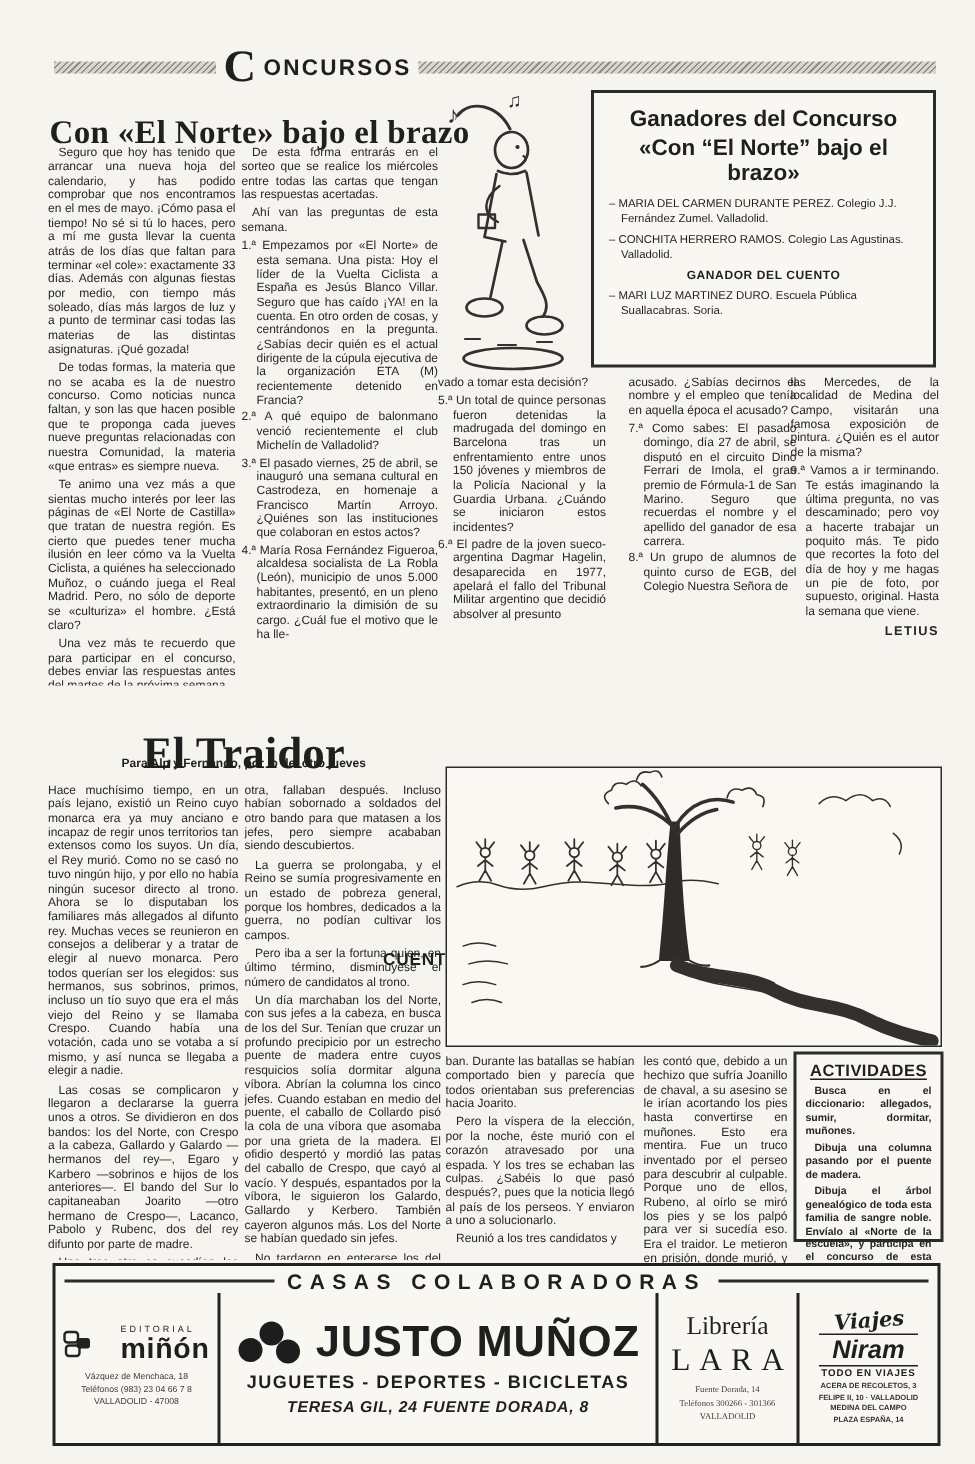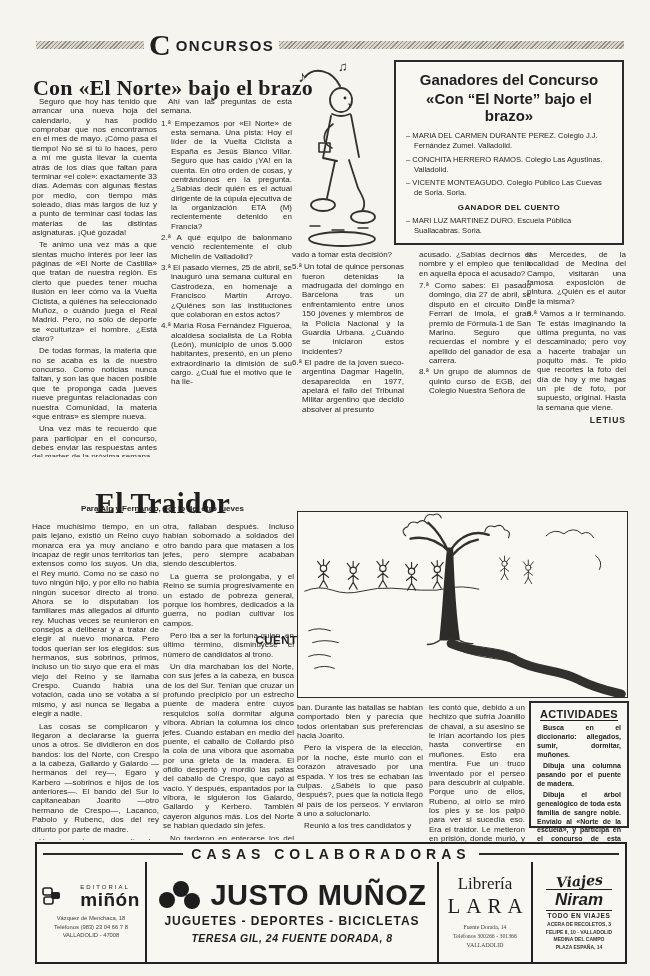--- a/index.html
+++ b/index.html
@@ -96,26 +96,27 @@
     <div class="texbar left"></div>
     <span class="big-c">C</span>
     <span class="rest">ONCURSOS</span>
     <div class="texbar right"></div>
   </div>
 
   <h1 class="headline1">Con «El Norte» bajo el brazo</h1>
 
   <div class="bodycol c1">
     <p>Seguro que hoy has tenido que arrancar una nueva hoja del calendario, y has podido comprobar que nos encontramos en el mes de mayo. ¡Cómo pasa el tiempo! No sé si tú lo haces, pero a mí me gusta llevar la cuenta atrás de los días que faltan para terminar «el cole»: exactamente 33 días. Además con algunas fiestas por medio, con tiempo más soleado, días más largos de luz y a punto de terminar casi todas las materias de las distintas asignaturas. ¡Qué gozada!</p>
+    <p>De todas formas, la materia que no se acaba es la de nuestro concurso. Como noticias nunca faltan, y son las que hacen posible que te proponga cada jueves nueve preguntas relacionadas con nuestra Comunidad, la materia «que entras» es siempre nueva.</p>
     <p>Te animo una vez más a que sientas mucho interés por leer las páginas de «El Norte de Castilla» que tratan de nuestra región. Es cierto que puedes tener mucha ilusión en leer cómo va la Vuelta Ciclista, a quiénes ha seleccionado Muñoz, o cuándo juega el Real Madrid. Pero, no sólo de deporte se «culturiza» el hombre. ¿Está claro?</p>
-    <p>De todas formas, la materia que no se acaba es la de nuestro concurso. Como noticias nunca faltan, y son las que hacen posible que te proponga cada jueves nueve preguntas relacionadas con nuestra Comunidad, la materia «que entras» es siempre nueva.</p>
     <p>Una vez más te recuerdo que para participar en el concurso, debes enviar las respuestas antes del martes de la próxima semana.</p>
   </div>
 
   <div class="bodycol c2">
+    <p>De esta forma entrarás en el sorteo que se realice los miércoles entre todas las cartas que tengan las respuestas acertadas.</p>
     <p>Ahí van las preguntas de esta semana.</p>
     <p class="q">1.ª  Empezamos por «El Norte» de esta semana. Una pista: Hoy el líder de la Vuelta Ciclista a España es Jesús Blanco Villar. Seguro que has caído ¡YA! en la cuenta. En otro orden de cosas, y centrándonos en la pregunta. ¿Sabías decir quién es el actual dirigente de la cúpula ejecutiva de la organización ETA (M) recientemente detenido en Francia?</p>
     <p class="q">2.ª  A qué equipo de balonmano venció recientemente el club Michelín de Valladolid?</p>
     <p class="q">3.ª  El pasado viernes, 25 de abril, se inauguró una semana cultural en Castrodeza, en homenaje a Francisco Martín Arroyo. ¿Quiénes son las instituciones que colaboran en estos actos?</p>
     <p class="q">4.ª  María Rosa Fernández Figueroa, alcaldesa socialista de La Robla (León), municipio de unos 5.000 habitantes, presentó, en un pleno extraordinario la dimisión de su cargo. ¿Cuál fue el motivo que le ha lle-</p>
   </div>
 
   <div class="cartoon">
     <svg viewBox="0 0 100 190">
       <text x="6" y="24" font-size="16" fill="#2f2d2a">♪</text>
@@ -135,21 +136,20 @@
       <ellipse class="ink" stroke-width="1.8" cx="50" cy="181" rx="33" ry="7"></ellipse>
     </svg>
   </div>
 
   <div class="winners">
     <h2>Ganadores del Concurso</h2>
     <h2>«Con “El Norte” bajo el brazo»</h2>
     <ul>
       <li>– MARIA DEL CARMEN DURANTE PEREZ. Colegio J.J. Fernández Zumel. Valladolid.</li>
       <li>– CONCHITA HERRERO RAMOS. Colegio Las Agustinas. Valladolid.</li>
-      <li>– VICENTE MONTEAGUDO. Colegio Público Las Cuevas de Soria. Soria.</li>
     </ul>
     <div class="sub">GANADOR DEL CUENTO</div>
     <div class="cuento">– MARI LUZ MARTINEZ DURO. Escuela Pública Suallacabras. Soria.</div>
   </div>
 
   <div class="bodycol c3">
     <p class="noind">vado a tomar esta decisión?</p>
     <p class="q">5.ª  Un total de quince personas fueron detenidas la madrugada del domingo en Barcelona tras un enfrentamiento entre unos 150 jóvenes y miembros de la Policía Nacional y la Guardia Urbana. ¿Cuándo se iniciaron estos incidentes?</p>
     <p class="q">6.ª  El padre de la joven sueco-argentina Dagmar Hagelin, desaparecida en 1977, apelará el fallo del Tribunal Militar argentino que decidió absolver al presunto</p>
   </div>

